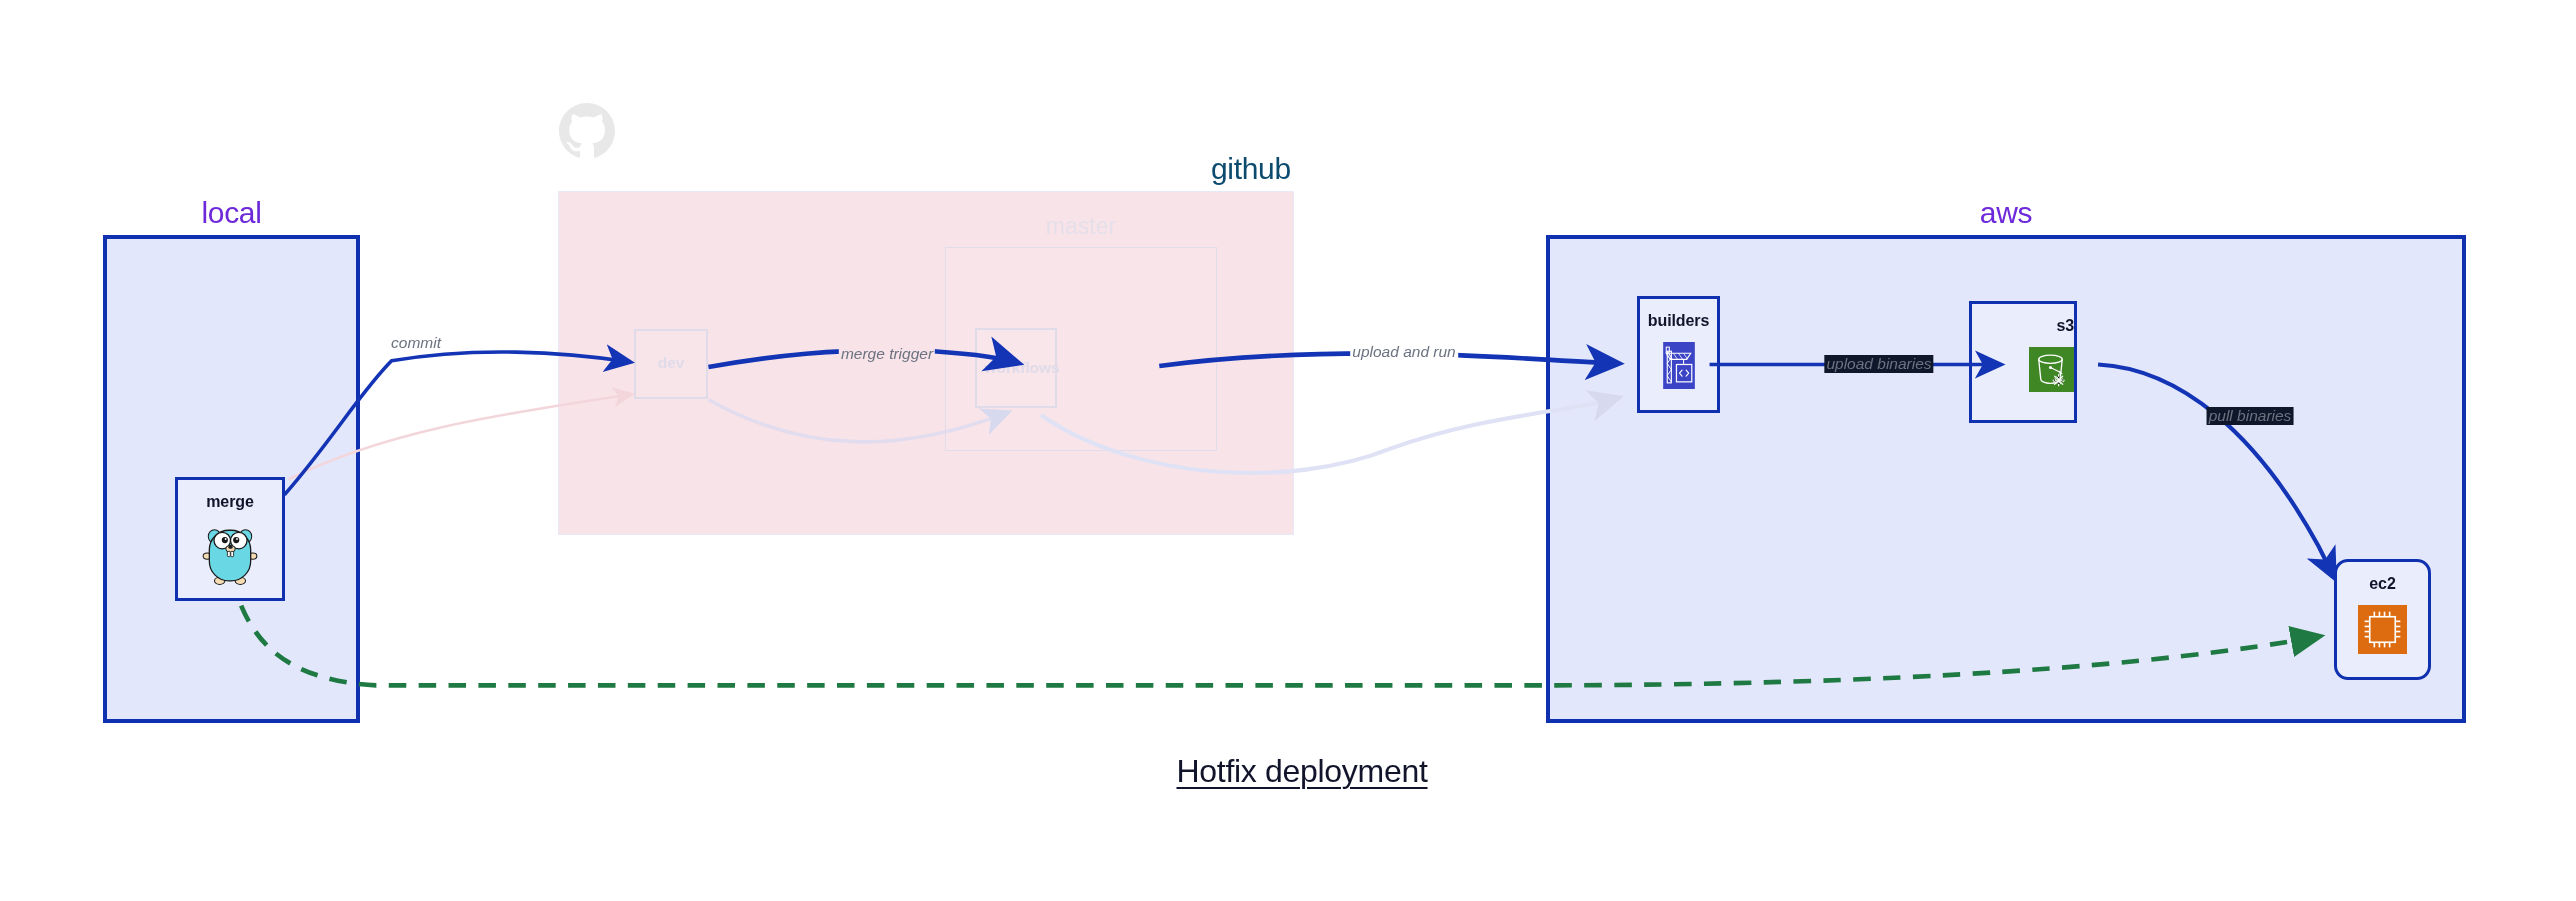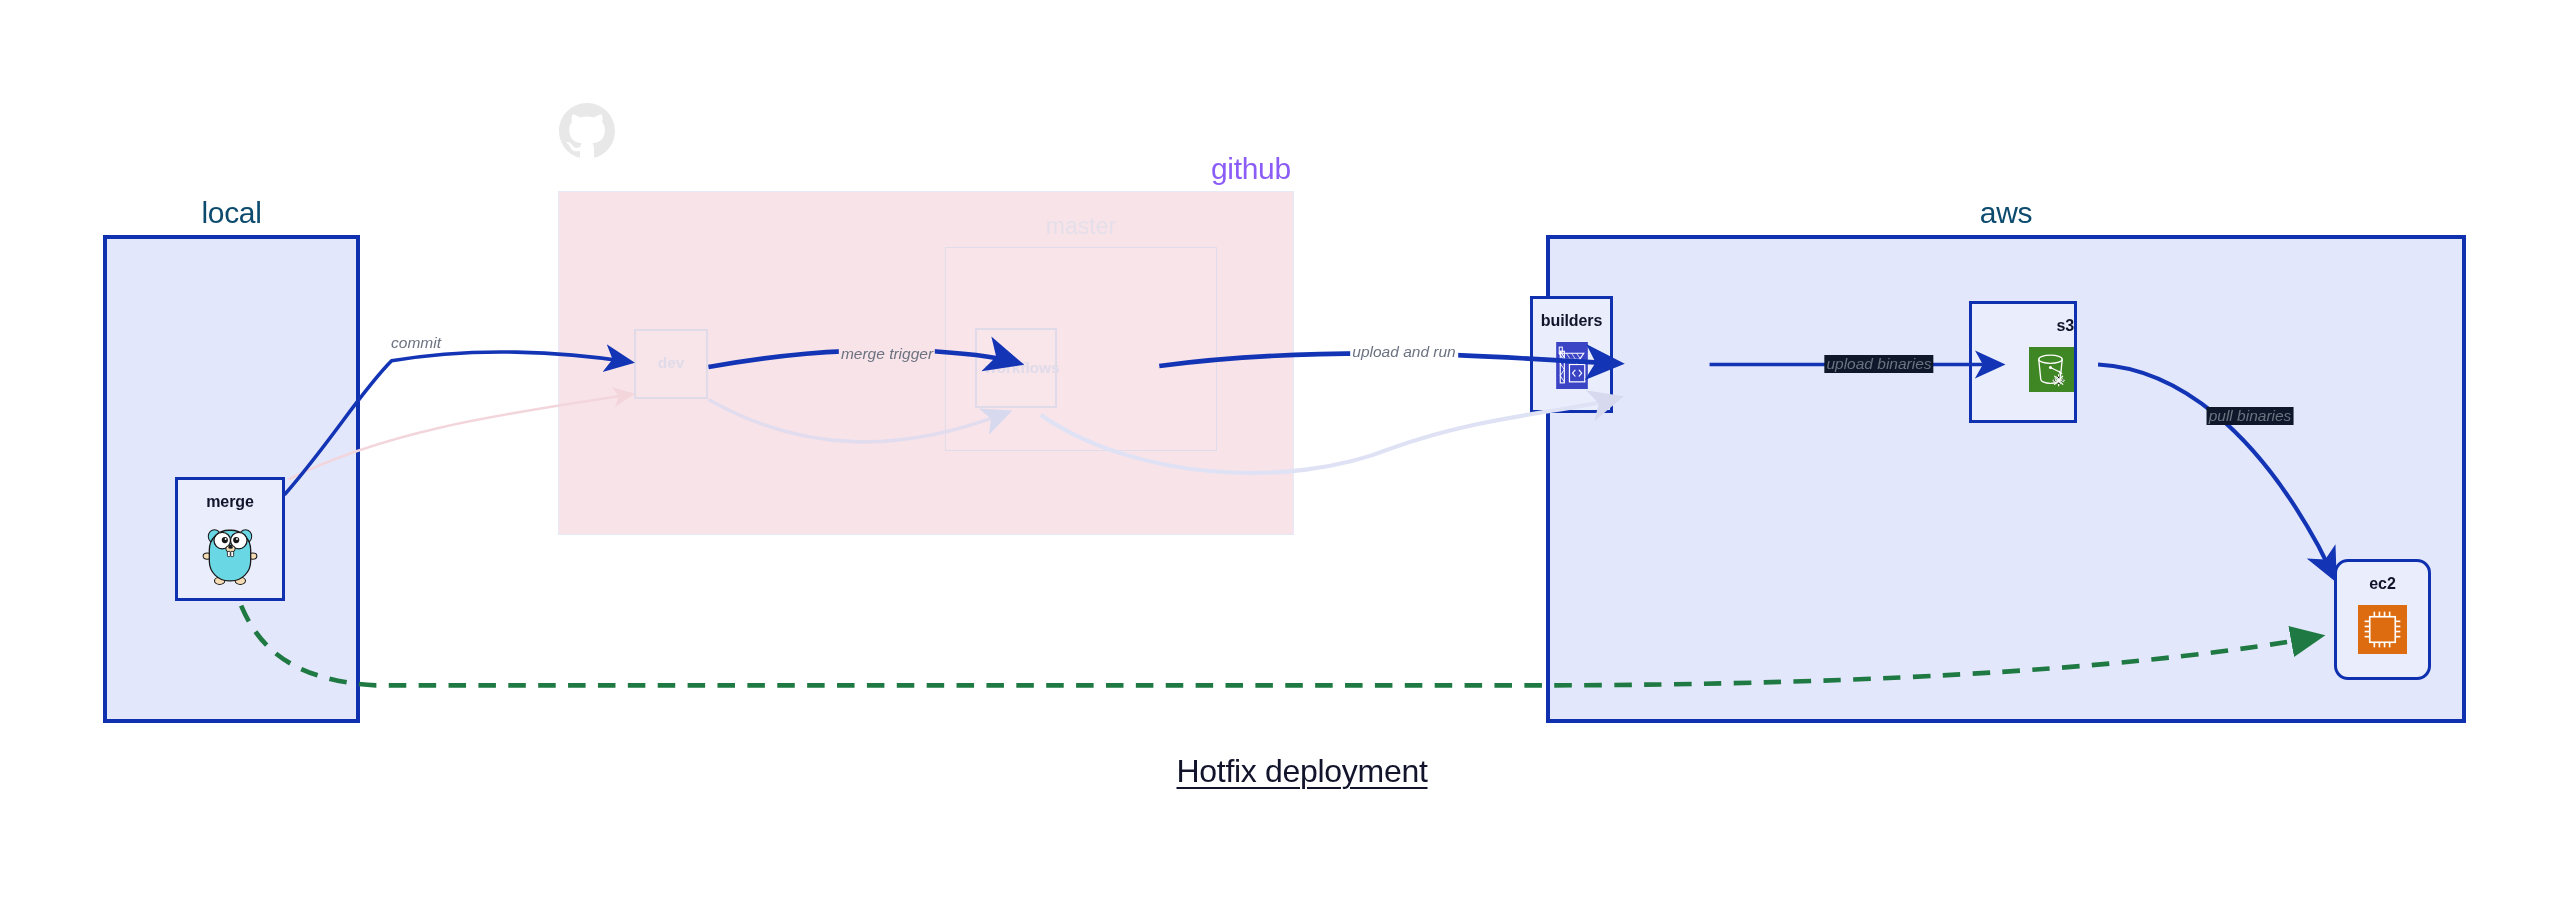--- a/index.html
+++ b/index.html
@@ -17,40 +17,40 @@
   }
 
   
   .group {
     position: absolute;
   }
   .group-label {
     position: absolute;
     font-size: 30px;
     font-weight: 400;
-    color: #0c4a6e;
+    color: #6d28d9;
     white-space: nowrap;
     letter-spacing: -0.3px;
   }
   .group-body {
     position: absolute;
     left: 0; top: 0; right: 0; bottom: 0;
   }
 
   #group-local .group-body,
   #group-aws .group-body {
     background: #e2e7fb;
     border: 4.6px solid #0f31b0;
   }
   #group-github .group-body {
     background: #f8e3e8;
     border: 1.5px solid #e6e9f7;
   }
   #group-github .group-label {
-    color: #8b5cf6;
+    color: #0c4a6e;
   }
 
   
   .node {
     position: absolute;
     background: #eaeefc;
     border: 3.6px solid #0f31b0;
     display: flex;
     flex-direction: column;
     align-items: center;
@@ -203,21 +203,21 @@
 
         <ellipse cx="57" cy="50" rx="9" ry="6.5" fill="#f6dcb4" stroke="#1a1a1a" stroke-width="2"></ellipse>
         <ellipse cx="57" cy="47" rx="4.5" ry="3" fill="#1a1a1a"></ellipse>
 
         <rect x="51" y="55" width="5.5" height="10" rx="1.5" fill="#ffffff" stroke="#1a1a1a" stroke-width="1.6"></rect>
         <rect x="57.5" y="55" width="5.5" height="10" rx="1.5" fill="#ffffff" stroke="#1a1a1a" stroke-width="1.6"></rect>
       </svg>
     </div>
   </div>
 
-  <div class="node" style="left:1530px; top:296px; width:83px; height:117px;">
+  <div class="node" style="left:1637px; top:296px; width:83px; height:117px;">
     <div class="node-label">builders</div>
     <div class="node-icon">
       <svg width="32" height="47" viewBox="0 0 62 92">
         <rect x="0" y="0" width="62" height="92" fill="#3c44c6"></rect>
 
         <rect x="8" y="18" width="8" height="62" fill="none" stroke="#ffffff" stroke-width="2.2"></rect>
         <path d="M8 18 L16 30 L8 42 L16 54 L8 66 L16 78" fill="none" stroke="#ffffff" stroke-width="1.8"></path>
 
         <rect x="6" y="10" width="6" height="10" fill="none" stroke="#ffffff" stroke-width="2"></rect>
 

